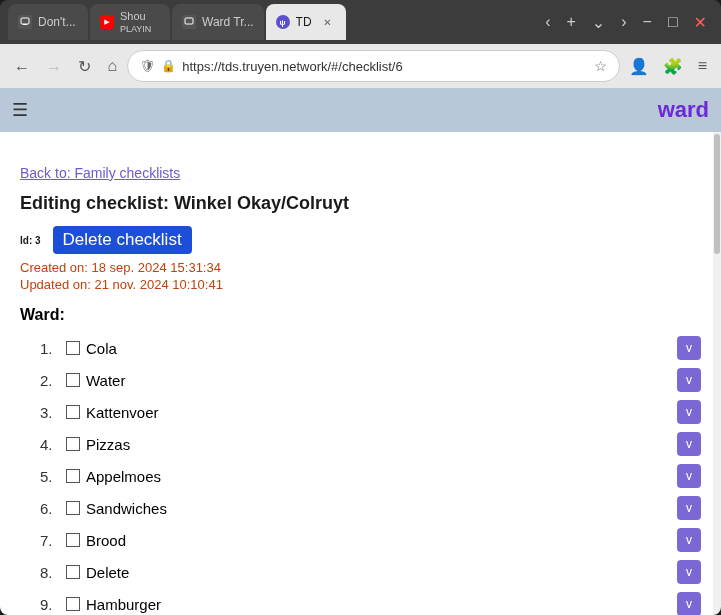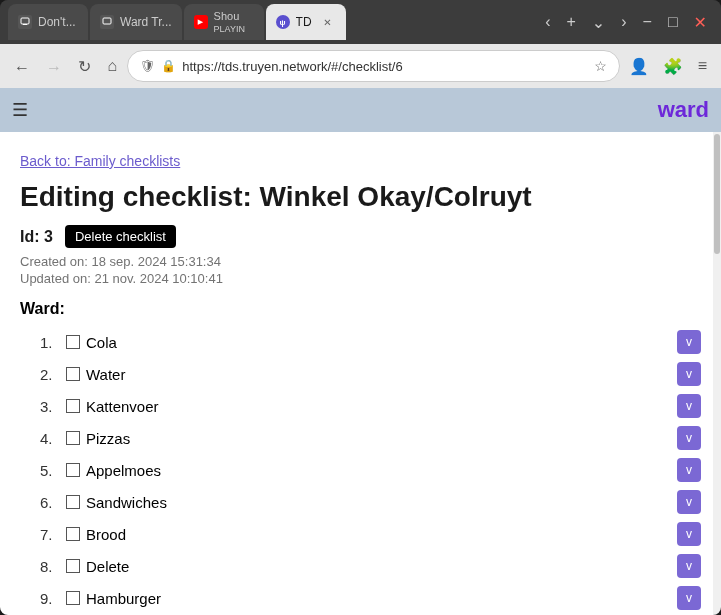--- a/index.html
+++ b/index.html
@@ -22,31 +22,31 @@
     .address-text { font-size: 13px; color: #333; flex: 1; }
     .address-star { color: #666; font-size: 14px; }
     .nav-right-btns { display: flex; gap: 2px; }
 
     
     .toolbar { background: #b8c8d8; height: 44px; display: flex; align-items: center; padding: 0 12px; flex-shrink: 0; }
     .hamburger { font-size: 18px; color: #333; cursor: pointer; background: none; border: none; }
     .toolbar-title { margin-left: auto; font-size: 22px; font-weight: bold; color: #6d28d9; }
 
     
-    .page-content { background: white; flex: 1; overflow-y: auto; padding: 20px 20px; }
+    .page-content { background: white; flex: 1; overflow-y: auto; padding: 32px 20px; }
 
     .back-link { color: #6b5bcd; text-decoration: underline; font-size: 14px; cursor: pointer; margin-bottom: 12px; display: inline-block; }
 
-    .page-title { font-size: 28px; font-weight: bold; color: #1a1a1a; margin-bottom: 12px; }
+    .page-title { font-size: 18px; font-weight: bold; color: #1a1a1a; margin-bottom: 12px; }
 
     .meta-row { display: flex; align-items: center; gap: 12px; margin-bottom: 6px; }
-    .id-label { font-size: 16px; color: #1a1a1a; font-weight: bold; }
-    .delete-btn { background: #000000; color: white; border: none; border-radius: 4px; padding: 4px 10px; font-size: 13px; cursor: pointer; }
-
-    .date-info { font-size: 13px; color: #737373; margin-bottom: 2px; }
+    .id-label { font-size: 10px; color: #1a1a1a; font-weight: bold; }
+    .delete-btn { background: #1d4ed8; color: white; border: none; border-radius: 4px; padding: 4px 10px; font-size: 17px; cursor: pointer; }
+
+    .date-info { font-size: 13px; color: #c2410c; margin-bottom: 2px; }
 
     .items-header { font-size: 16px; font-weight: bold; margin: 14px 0 8px 0; }
 
     .checklist { list-style: none; padding: 0; }
     .checklist-item { display: flex; align-items: center; padding: 4px 0 4px 20px; font-size: 15px; gap: 6px; }
     .item-number { min-width: 20px; color: #333; }
     .item-checkbox { width: 14px; height: 14px; border: 1px solid #555; display: inline-block; flex-shrink: 0; background: white; }
     .item-label { flex: 1; }
     .item-v-btn { background: #7b68d4; color: white; border: none; border-radius: 4px; width: 24px; height: 24px; font-size: 12px; cursor: pointer; display: flex; align-items: center; justify-content: center; margin-left: 60px; }
 
@@ -76,31 +76,31 @@
             <div class="browser-favicon">
               <svg width="10" height="10" viewBox="0 0 10 10">
                   <rect x="1" y="1" width="8" height="6" rx="1" fill="none" stroke="white" stroke-width="1"></rect>
                   <rect x="3" y="7" width="4" height="1" fill="white"></rect>
                 </svg>
             </div>
             <span class="tab-label">Don't...</span>
           </div>
 
           <div class="tab" style="background:#4a4a4a;">
+            <div class="yt-favicon"></div>
+            <span class="tab-label" style="color:#ccc; font-size:11px;">Shou<br><span style="font-size:9px;">PLAYIN</span></span>
+          </div>
+
+          <div class="tab" style="background:#4a4a4a;">
             <div class="browser-favicon">
               <svg width="10" height="10" viewBox="0 0 10 10">
                   <rect x="1" y="1" width="8" height="6" rx="1" fill="none" stroke="white" stroke-width="1"></rect>
                 </svg>
             </div>
             <span class="tab-label" style="color:#ccc;">Ward Tr...</span>
-          </div>
-
-          <div class="tab" style="background:#4a4a4a;">
-            <div class="yt-favicon"></div>
-            <span class="tab-label" style="color:#ccc; font-size:11px;">Shou<br><span style="font-size:9px;">PLAYIN</span></span>
           </div>
 
           <div class="tab active">
             <div class="td-favicon">ψ</div>
             <span class="tab-label">TD</span>
             <div class="tab-close">✕</div>
           </div>
         </div>
 
         <button class="tab-bar-btn" style="color:#ccc;">‹</button>

